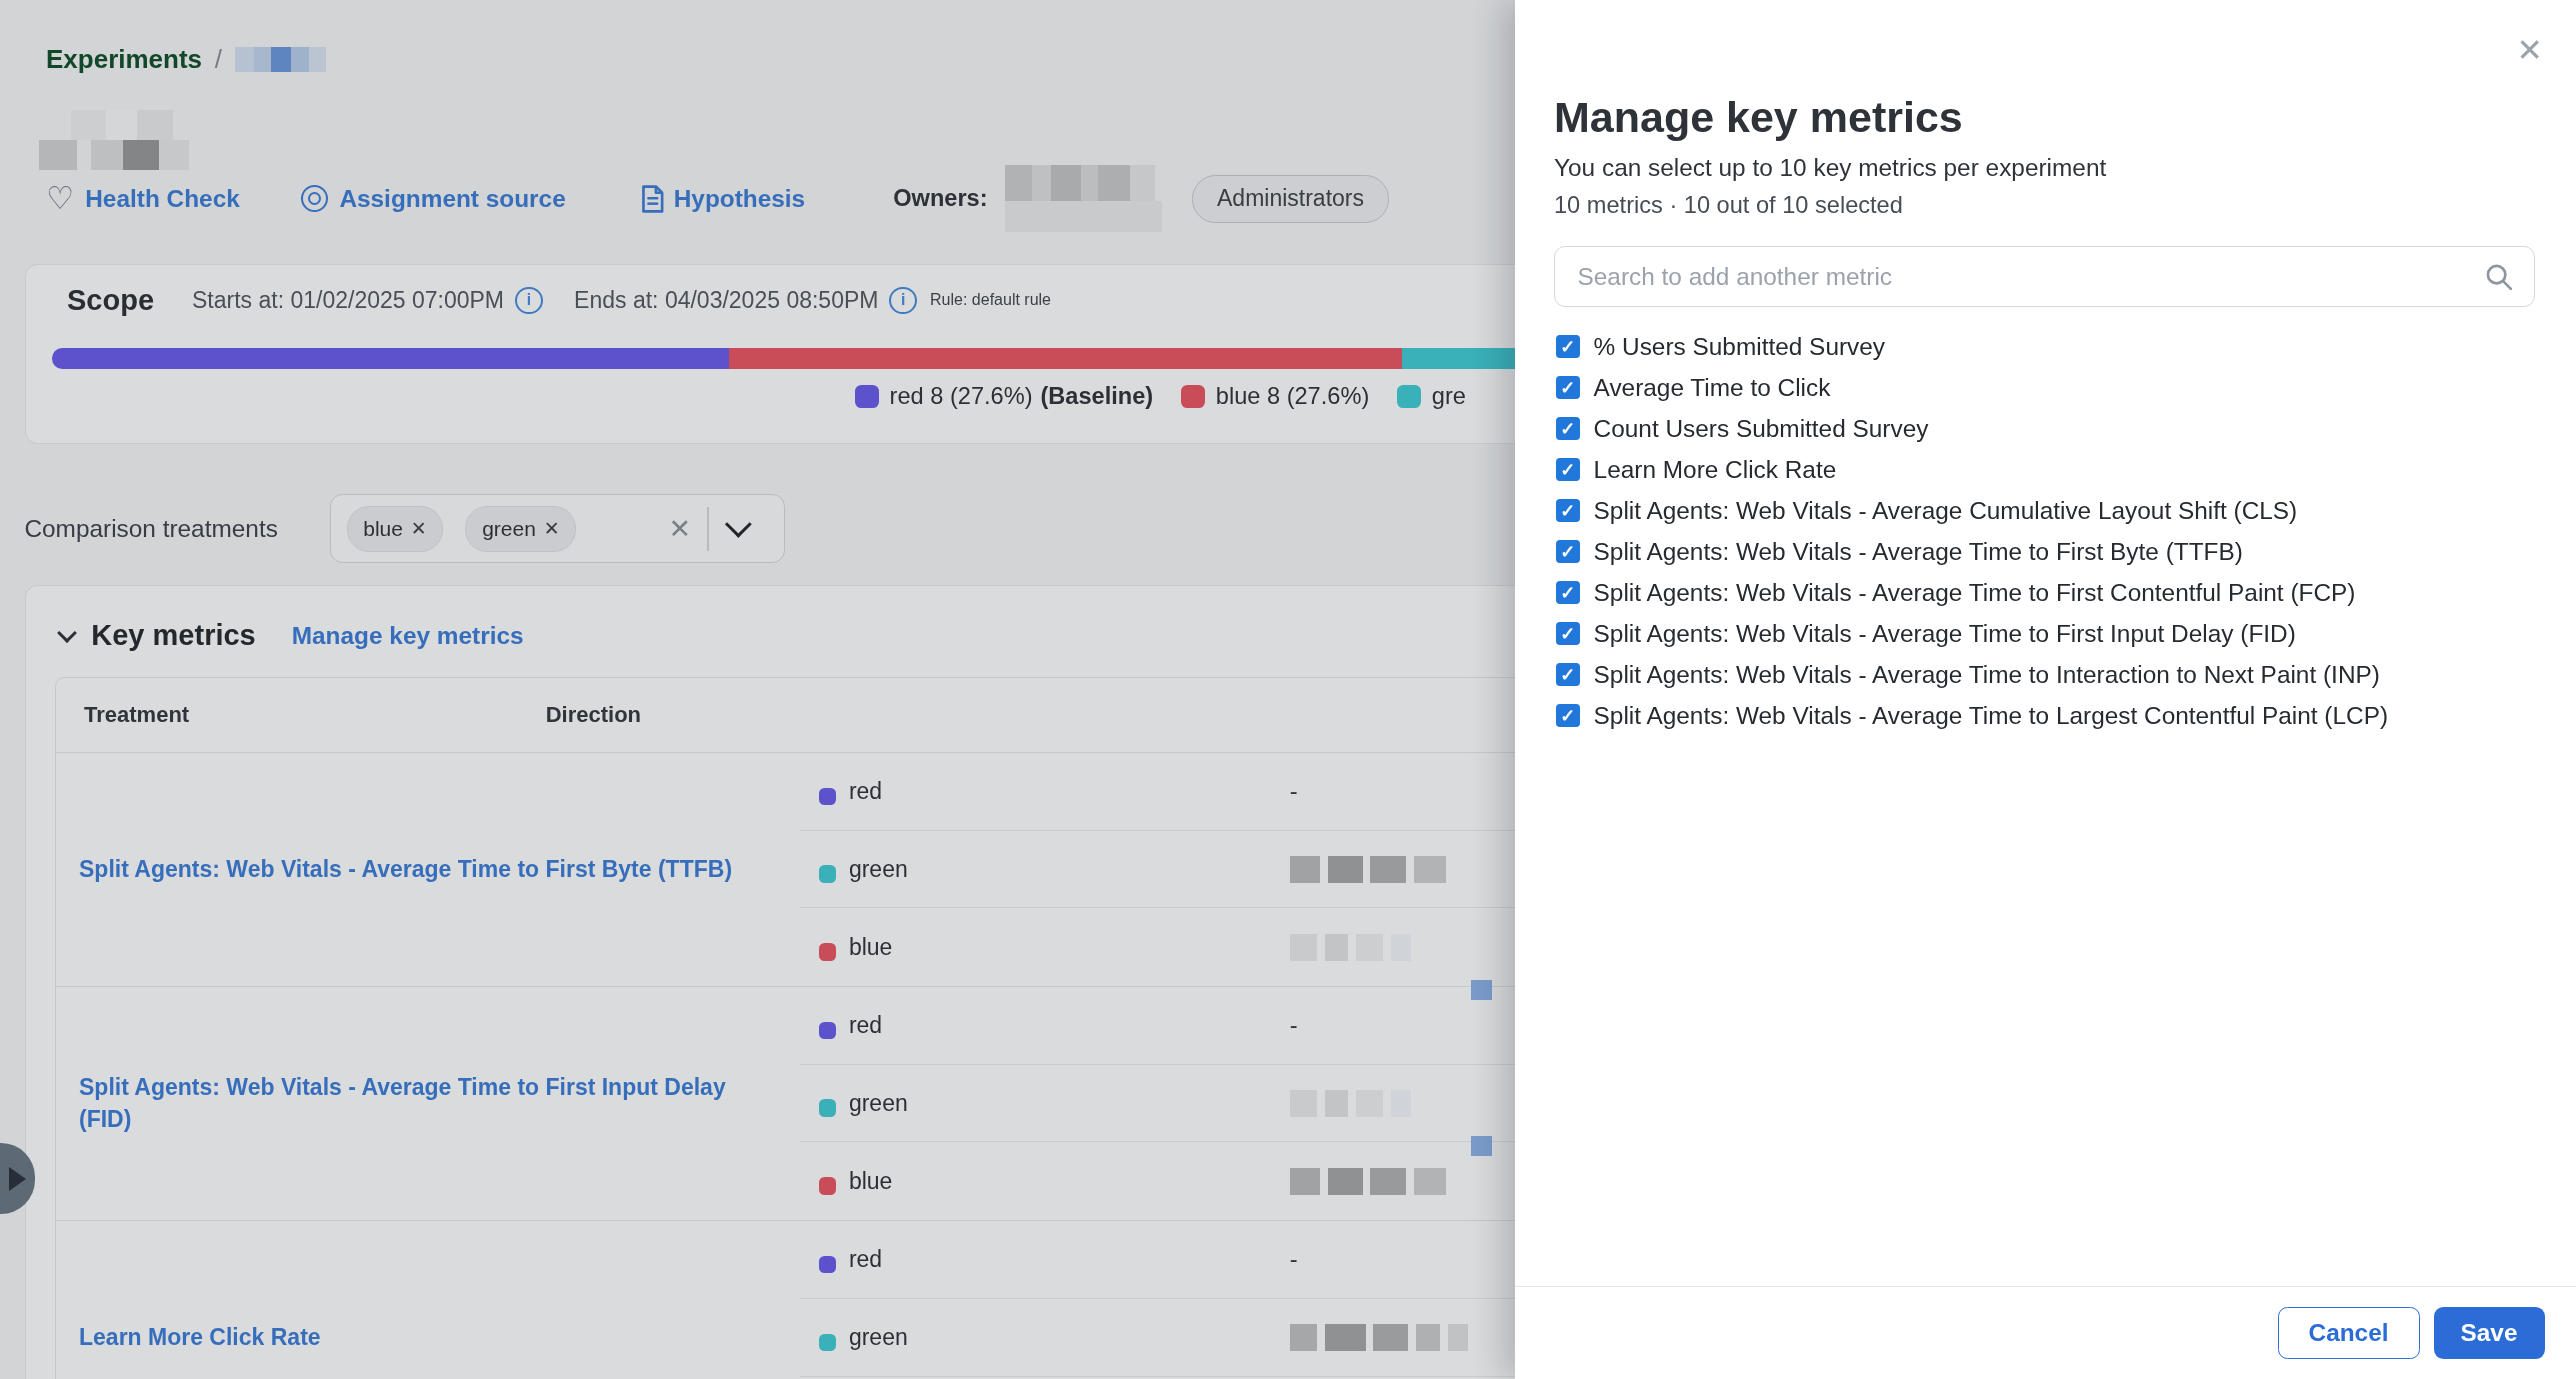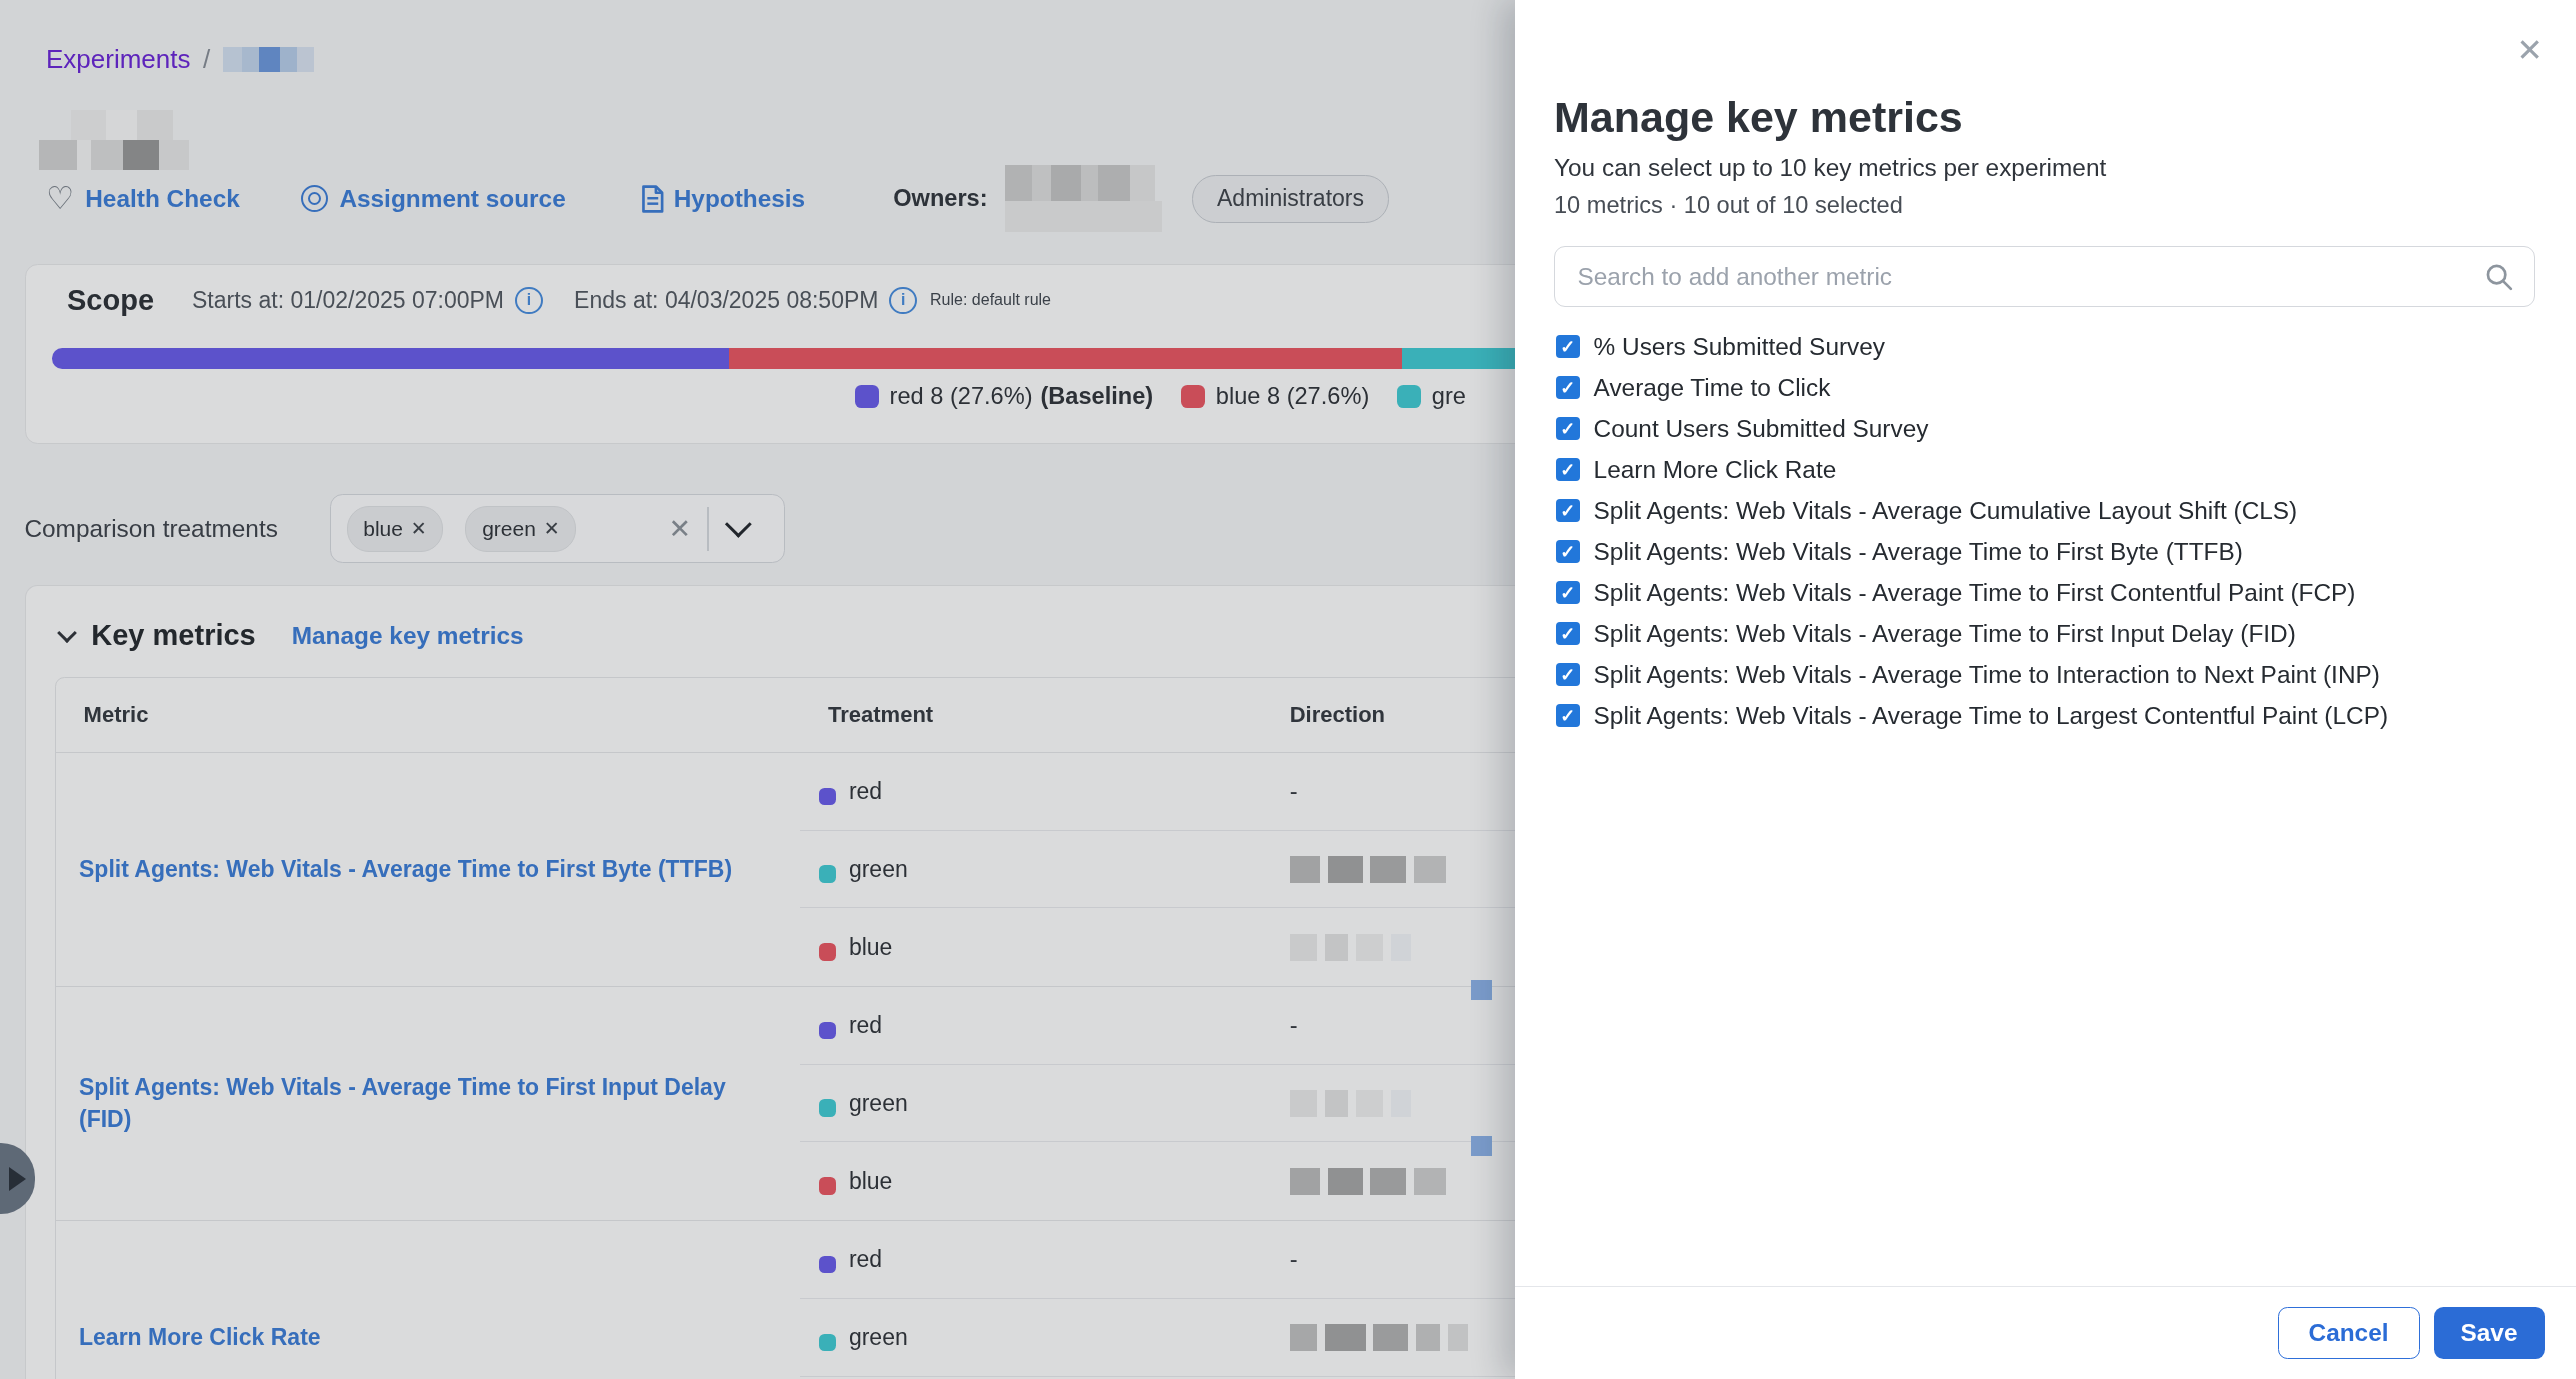--- a/index.html
+++ b/index.html
@@ -2,21 +2,21 @@
 <html style="font-size:12.6px"><head>
 <meta charset="utf-8">
 <style>
   html,body{margin:0;padding:0;background:#1c1e22;}
   .screen{position:relative;width:2576px;height:1379px;overflow:hidden;
     font-family:"Liberation Sans",sans-serif;background:#f6f7f8;}
   
   .main{position:absolute;inset:0;background:#f6f7f8;}
   a{text-decoration:none;cursor:pointer;}
   .breadcrumb{position:absolute;left:46px;top:44px;display:flex;align-items:center;font-size:26px;}
-  .breadcrumb .root{color:#6d28d9;font-weight:400;}
+  .breadcrumb .root{color:#14532d;font-weight:700;}
   .breadcrumb .sep{color:#8a9099;margin:0 12.6px;font-size:26px;}
   .mz{display:inline-block;height:100%;}
   .bc-mosaic{width:93px;height:25px;display:flex;}
   .title-mosaic{position:absolute;left:39px;top:110px;width:157px;}
   .title-mosaic .r{display:flex;height:30px;}
   .navrow{position:absolute;left:46px;top:178px;height:41px;display:flex;align-items:center;}
   .navlink{display:flex;align-items:center;font-size:24.4px;font-weight:700;color:#3f7fd9;}
   .heart{font-size:31.5px;color:#7d848d;margin-right:11px;font-weight:400;line-height:1;}
   .target{width:23.6px;height:23.6px;border:2.4px solid #3f7fd9;border-radius:50%;display:flex;align-items:center;justify-content:center;margin-right:11px;}
   .target i{display:block;width:9.4px;height:9.4px;border:2.4px solid #3f7fd9;border-radius:50%;}
@@ -242,21 +242,20 @@
     </div>
 
     <div class="card km-card">
       <div class="km-head">
         <span class="km-chev"></span>
         <span class="km-title">Key metrics</span>
         <a class="km-link">Manage key metrics</a>
       </div>
       <div class="km-table">
         <div class="thead">
-          <span class="c1">Metric</span>
           <span class="c2">Treatment</span>
           <span class="c3">Direction</span>
         </div>
         <div id="tgroups">
             <div class="tgroup">
               <div class="gmetric">
                 <a>Split Agents: Web Vitals - Average Time to First Byte (TTFB)</a>
               </div>
               <div class="gsub">
                 <div class="srow">

